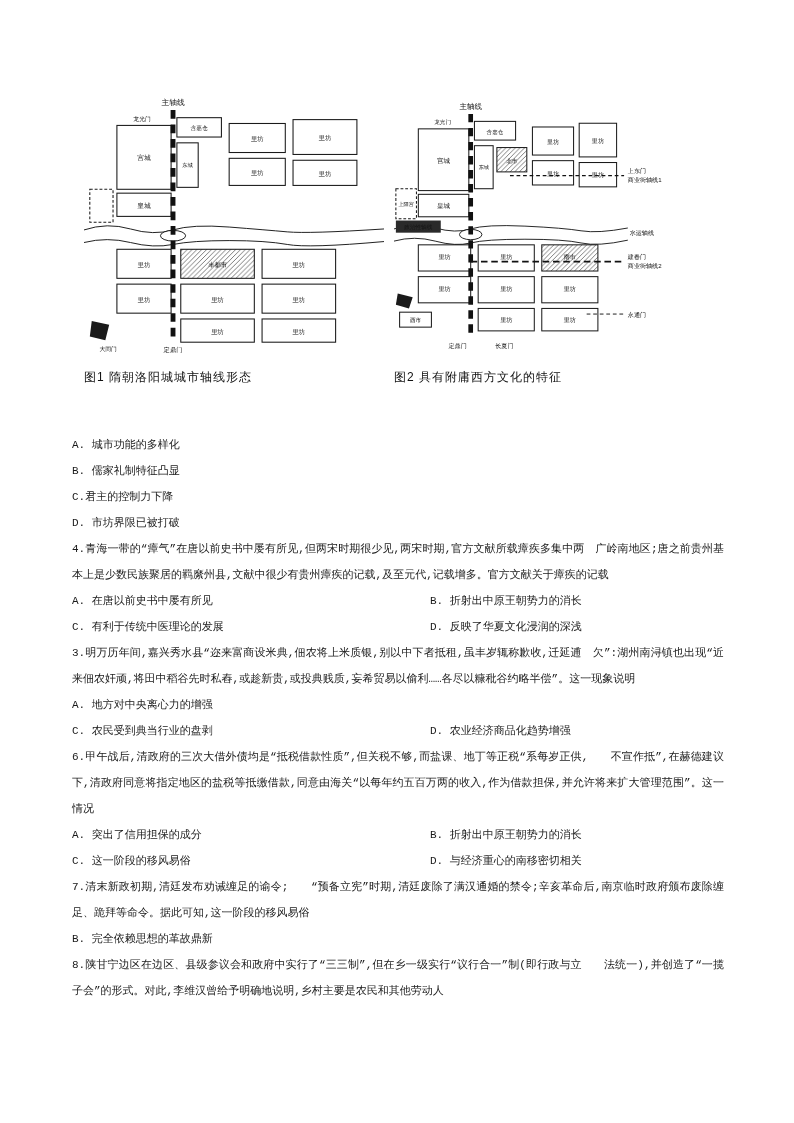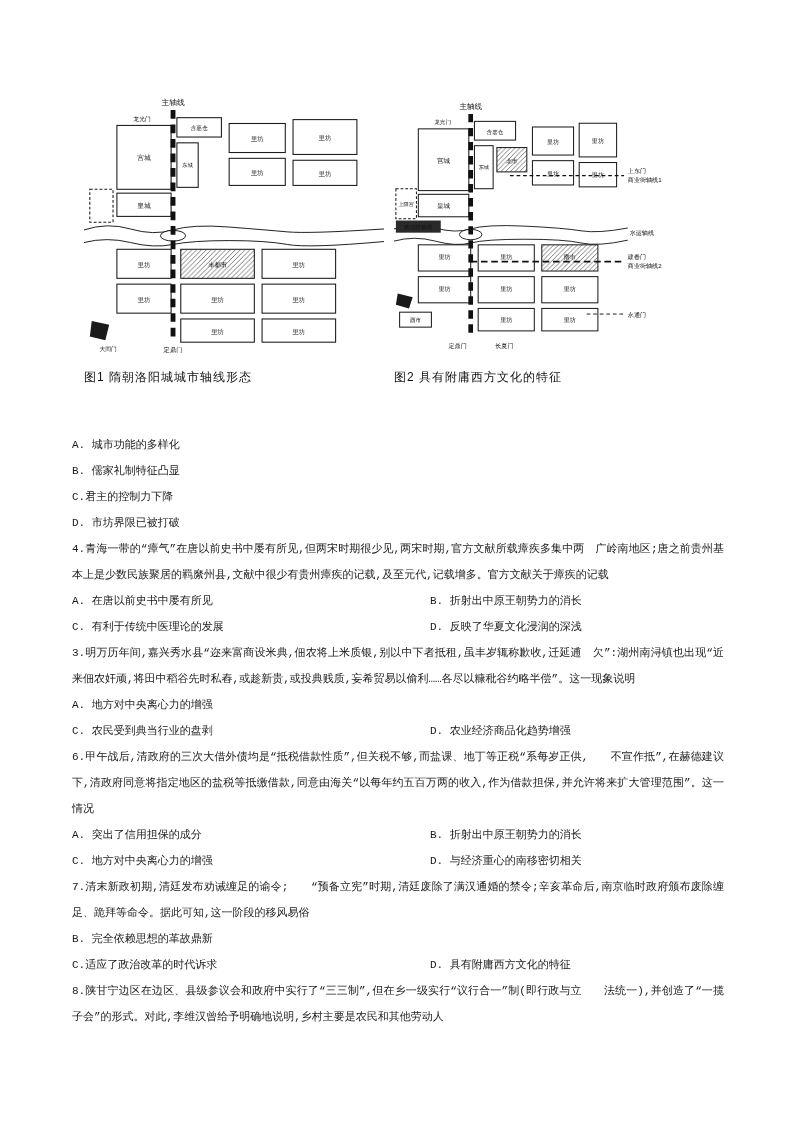--- a/index.html
+++ b/index.html
@@ -199,33 +199,29 @@
       </div>
     </section>
 
     <section>
       <p class="stem">6.甲午战后,清政府的三次大借外债均是“抵税借款性质”,但关税不够,而盐课、地丁等正税“系每岁正供,　　不宣作抵”,在赫德建议下,清政府同意将指定地区的盐税等抵缴借款,同意由海关“以每年约五百万两的收入,作为借款担保,并允许将来扩大管理范围”。这一情况</p>
       <div class="opt-row">
         <span class="ol">A. 突出了信用担保的成分</span>
         <span class="or">B.  折射出中原王朝势力的消长</span>
       </div>
       <div class="opt-row">
-        <span class="ol">C. 地方对中央离心力的增强</span>
+        <span class="ol">C. 这一阶段的移风易俗</span>
         <span class="or">D.  与经济重心的南移密切相关</span>
       </div>
     </section>
 
     <section>
       <p class="stem">7.清末新政初期,清廷发布劝诫缠足的谕令;　　“预备立宪”时期,清廷废除了满汉通婚的禁令;辛亥革命后,南京临时政府颁布废除缠足、跪拜等命令。据此可知,这一阶段的移风易俗</p>
       <div class="opt-row">
         <span class="or">B.  完全依赖思想的革故鼎新</span>
-      </div>
-      <div class="opt-row">
-        <span class="ol">C.适应了政治改革的时代诉求</span>
-        <span class="or">D.  具有附庸西方文化的特征</span>
       </div>
     </section>
 
     <section>
       <p class="stem">8.陕甘宁边区在边区、县级参议会和政府中实行了“三三制”,但在乡一级实行“议行合一”制(即行政与立　　法统一),并创造了“一揽子会”的形式。对此,李维汉曾给予明确地说明,乡村主要是农民和其他劳动人</p>
     </section>
 
   </div>
 </div>
 

